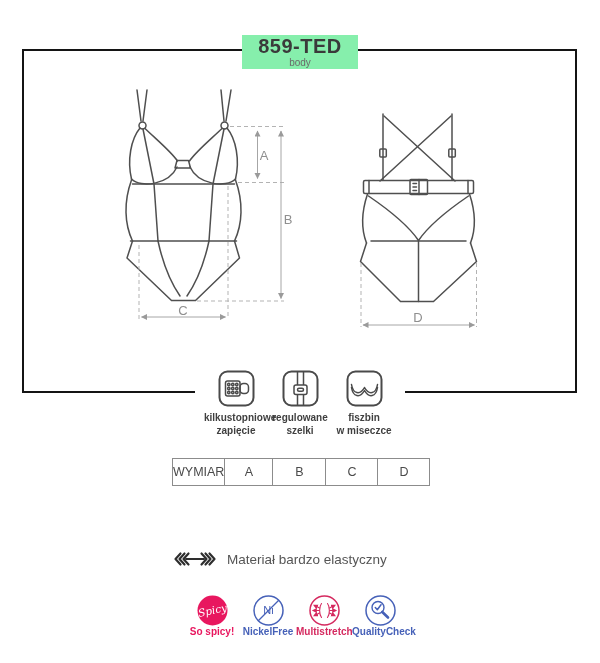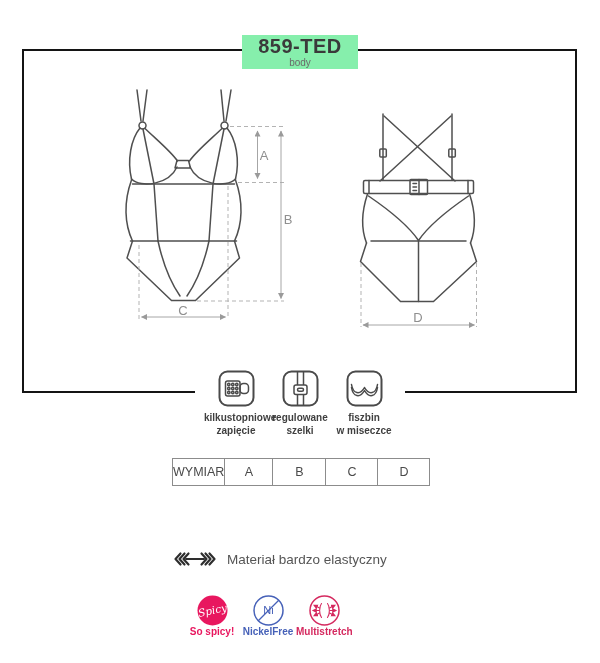--- a/index.html
+++ b/index.html
@@ -281,15 +281,26 @@
         </g>
         <defs>
           <marker id="arrPinkLocal" markerWidth="6" markerHeight="6" refX="3" refY="2.25" orient="auto">
             <path d="M0,0 L4.5,2.25 L0,4.5 Z" fill="#d5295f"></path>
           </marker>
         </defs>
       </svg>
       <div class="badge-label" style="color: rgb(213, 41, 95);">Multistretch</div>
     </div>
 
+    <div class="badge">
+      <svg width="31" height="31" viewBox="0 0 31 31">
+        <g class="badge-icon" style="stroke: rgb(70, 97, 184);">
+          <circle cx="15.5" cy="15.5" r="14.5"></circle>
+          <circle cx="13" cy="12.5" r="6" stroke-width="1.4"></circle>
+          <path d="M10.3,12.5 L12.3,14.7 L16,9.7" stroke-width="1.5"></path>
+          <path d="M17.3,17 L23,22.5" stroke-width="2.6"></path>
+        </g>
+      </svg>
+      <div class="badge-label" style="color: rgb(70, 97, 184);">QualityCheck</div>
+    </div>
 
   </div>
 </div>
 
 </body></html>

